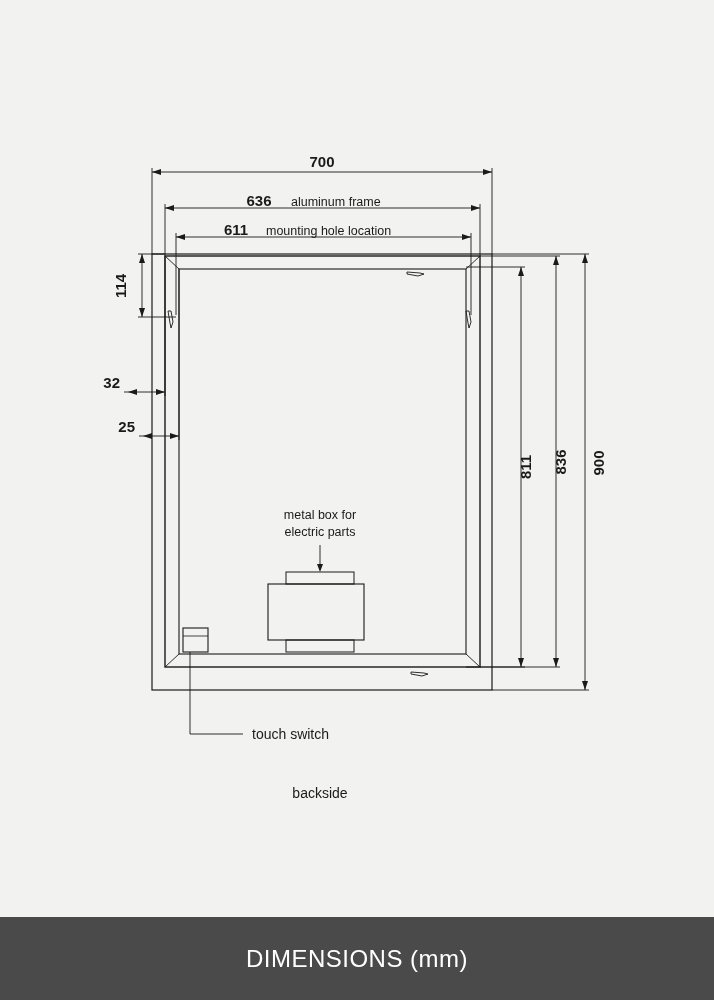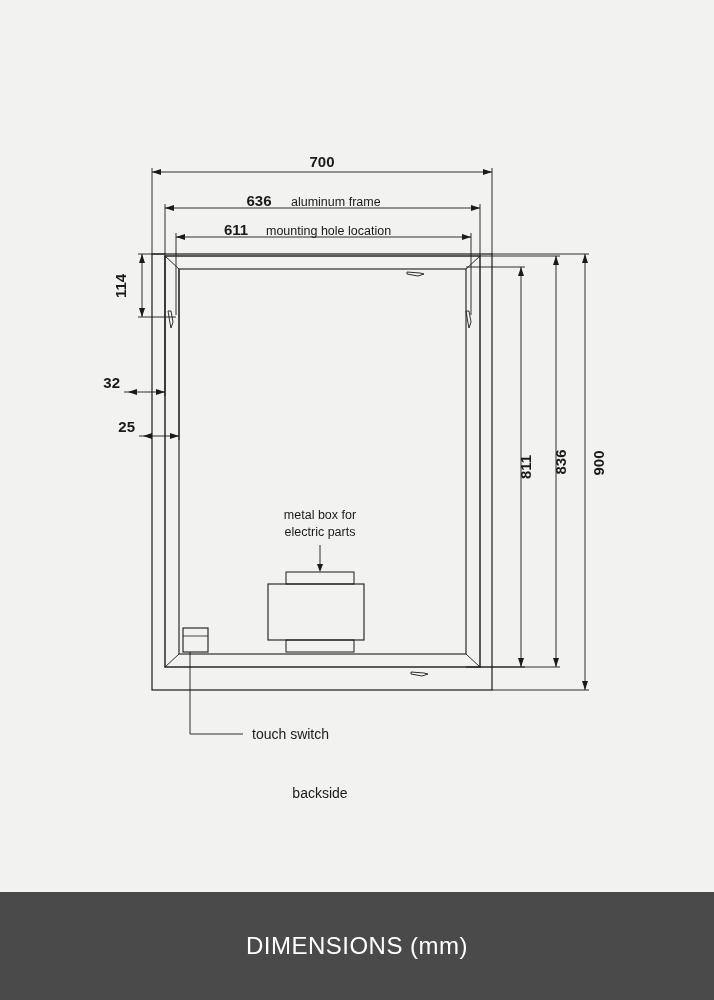--- a/index.html
+++ b/index.html
@@ -40,21 +40,21 @@
   .caption-text {
     font-family: "Liberation Sans", sans-serif;
     font-size: 14px;
     fill: #1a1a1a;
   }
   .footer-bar {
     position: absolute;
     left: 0;
     bottom: 0;
     width: 714px;
-    height: 108px;
+    height: 83px;
     background: #4a4a4a;
     display: flex;
     align-items: center;
     justify-content: center;
   }
   .footer-text {
     color: #ffffff;
     font-family: "Liberation Sans", sans-serif;
     font-size: 24px;
     letter-spacing: 0.5px;

